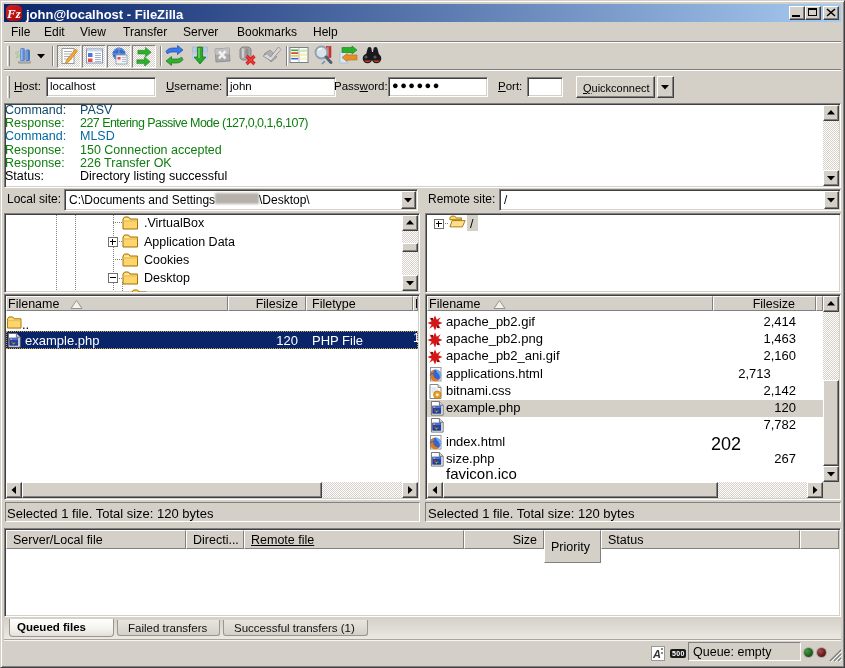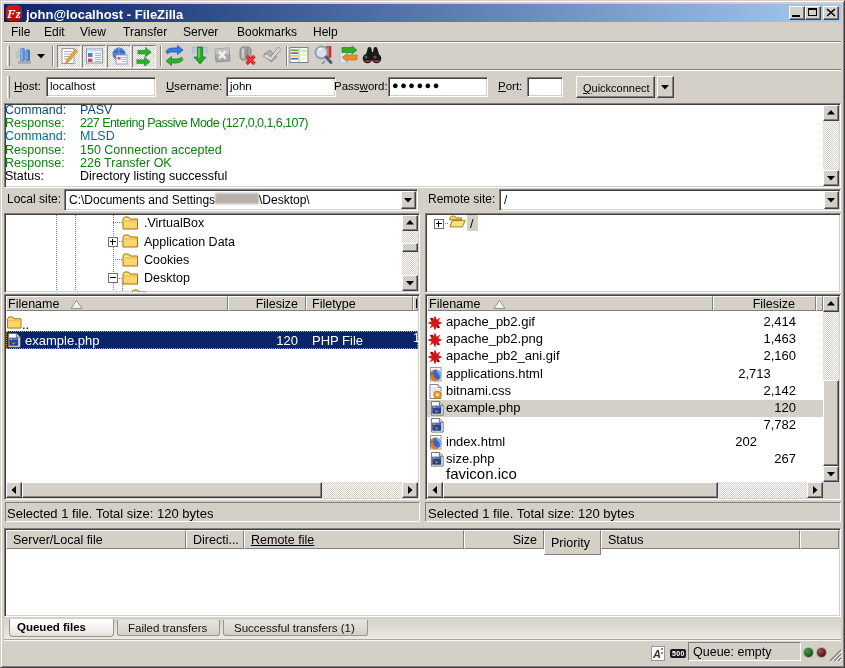--- a/index.html
+++ b/index.html
@@ -415,21 +415,21 @@
 <div class="abs txt" style="left:446px;top:417px;font-size:15px;margin-top:48px;">favicon.ico</div>
 <div class="abs txt" style="left:713px;top:417px;width:83px;text-align:right;font-size:13px;">7,782</div>
 <svg class="abs" style="left:428px;top:435px;" width="16" height="16" viewBox="0 0 16 16">
     <rect x="2.5" y="0.5" width="10.5" height="13.5" fill="#fff" stroke="#999"></rect>
     <circle cx="7.5" cy="8.2" r="5.6" fill="#3366cc"></circle>
     <path d="M7.5 2.6 a5.6 5.6 0 0 1 4.2 9.3 a6.5 6.5 0 0 0 -2.2 -6.2 z" fill="#78aaee"></path>
     <path d="M2 9.5 a5.6 5.6 0 0 0 9.5 3 a7 7 0 0 1 -4 -1 c-2 -1.2 -2.5 -3 -2 -4.5 l-2.5 0.5 z" fill="#e87818"></path>
     <path d="M2.3 6.5 c1 -2.5 3.3 -3.9 5.2 -3.9 c-1.8 1.2 -2.2 2.4 -2.2 3.4 z" fill="#e87818"></path>
   </svg>
 <div class="abs txt" style="left:446px;top:434px;font-size:13px;">index.html</div>
-<div class="abs txt" style="left:674px;top:434px;width:83px;text-align:right;font-size:13px;">202</div>
+<div class="abs txt" style="left:711px;top:434px;width:83px;text-align:left;font-size:18px;">202</div>
 <svg class="abs" style="left:430px;top:452px;" width="15" height="15" viewBox="0 0 15 16">
     <path d="M1 0.5 h8.5 l4 4 v10.5 h-12.5 z" fill="#fff" stroke="#6a6a6a"></path>
     <path d="M9.5 0.5 v4 h4" fill="#dcdcdc" stroke="#6a6a6a"></path>
     <rect x="2.5" y="5.5" width="8.5" height="7.5" fill="#2040b0" stroke="#15307c"></rect>
     <rect x="2.5" y="5.5" width="8.5" height="2" fill="#5070d8"></rect>
     <rect x="3.1" y="6" width="1.8" height="1.1" fill="#f0c838"></rect>
     <circle cx="4.8" cy="9.8" r="1" fill="#e03020"></circle>
     <circle cx="7.6" cy="10.6" r="1" fill="#28a028"></circle>
     <circle cx="6.2" cy="11.4" r="0.8" fill="#e8c020"></circle>
   </svg>
@@ -471,21 +471,21 @@
   </div>
 <div class="abs hcell" style="left:186px;top:530px;width:58px;height:19px;">
     <span style="padding-left:6px;">Directi...</span>
   </div>
 <div class="abs hcell" style="left:244px;top:530px;width:220px;height:19px;">
     <span style="padding-left:6px;text-decoration:underline;">Remote file</span>
   </div>
 <div class="abs hcell" style="left:464px;top:530px;width:80px;height:19px;justify-content:flex-end;">
     <span style="padding-right:6px;">Size</span>
   </div>
-<div class="abs hcell" style="left:544px;top:530px;width:57px;height:25px;">
+<div class="abs hcell" style="left:544px;top:530px;width:57px;height:33px;">
     <span style="padding-left:6px;">Priority</span>
   </div>
 <div class="abs hcell" style="left:601px;top:530px;width:199px;height:19px;">
     <span style="padding-left:6px;">Status</span>
   </div>
 <div class="abs hcell" style="left:800px;top:530px;width:39px;height:19px;"></div>
 
 <div class="abs" style="left:4px;top:617px;width:837px;height:23px;background:linear-gradient(#d4d0c8,#eceae5);"></div>
 <div class="abs" style="left:9px;top:619px;width:105px;height:18px;background:linear-gradient(#ffffff,#f4f2ee 60%,#e2dfd8);border:1px solid #9a968e;border-top:none;border-radius:0 0 4px 4px;"></div>
 <div class="abs txt" style="left:17px;top:621px;font-weight:bold;font-size:11.5px;">Queued files</div>

